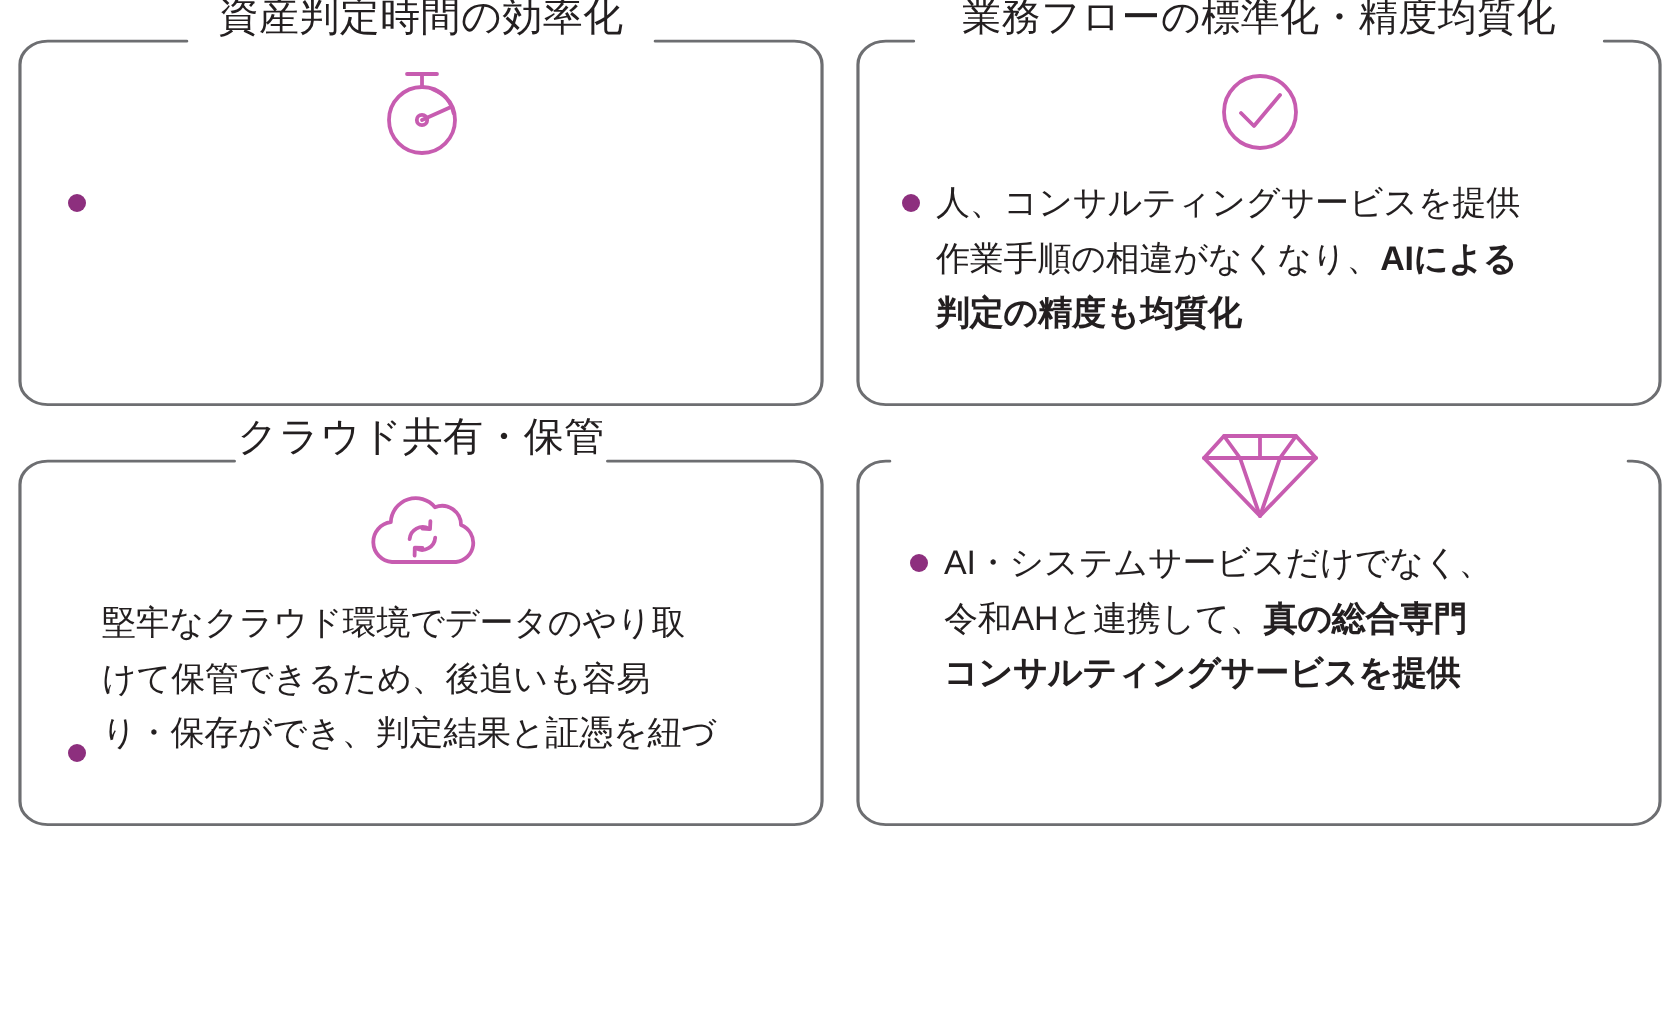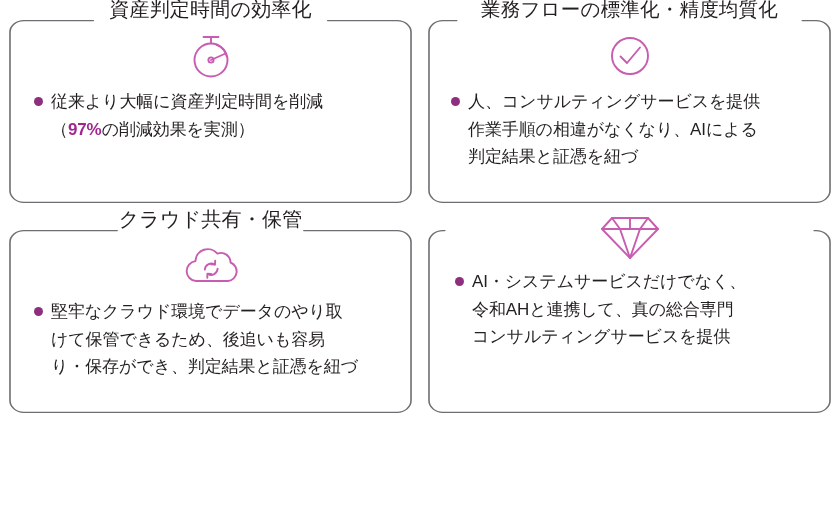--- a/index.html
+++ b/index.html
@@ -81,26 +81,26 @@
   }
   .body-text{
     flex:1 1 auto;
     font-size:17px;
     line-height:1.62;
     color:#231f20;
     text-align:left;
     letter-spacing:-0.1px;
   }
   .body-text .hang{display:block;}
-  .em-bold{font-weight:400;}
+  .em-bold{font-weight:700;}
   .accent{color:#a2268f;font-weight:700;}
   
   .card-1 .body-block{padding-left:26px;}
   .card-2 .body-block{padding-left:24px;padding-right:14px;}
-  .card-3 .body-block{padding-left:26px;padding-right:14px;}
+  .card-3 .body-block{padding-left:26px;padding-right:14px;align-items:flex-end;}
   .card-4 .body-block{padding-left:28px;padding-right:14px;}
   .card-4 .card-title{font-size:19.5px;}
   .card-2 .card-title{font-size:19.5px;}
 </style>
 </head>
 <body>
 
 <div class="board">
 
   <div class="card card-1">
@@ -114,24 +114,20 @@
           <circle cx="26" cy="29" r="16.5"></circle>
           <line x1="26" y1="6" x2="26" y2="12.3"></line>
           <line x1="18.5" y1="6" x2="33.5" y2="6"></line>
           <path d="M 26 29 L 40.5 22.5"></path>
           <path d="M 31.6 13.8 A 16.5 16.5 0 0 1 41.8 25.6"></path>
           <circle cx="26" cy="29" r="2.6" fill="none"></circle>
         </svg>
       </div>
       <div class="body-block">
         <span class="bullet"></span>
-        <div class="body-text">
-            <span class="hang"><span>従来より大幅に資産判定時間を削減</span></span>
-            <span class="hang"><span>（</span><span class="accent">97%</span><span>の削減効果を実測）</span></span>
-          </div>
       </div>
     </div>
   </div>
 
   <div class="card card-2">
     <svg class="card-frame" viewBox="0 0 408 234" preserveAspectRatio="none">
       <path d="M 30 15 L 16 15 A 14 14 0 0 0 2 29 L 2 218 A 14 14 0 0 0 16 232 L 392 232 A 14 14 0 0 0 406 218 L 406 29 A 14 14 0 0 0 392 15 L 378 15" fill="none" stroke="#6d6e71" stroke-width="1.6" stroke-linecap="round"></path>
     </svg>
     <div class="card-inner">
       <div class="card-title">業務フローの標準化・精度均質化</div>
@@ -139,21 +135,21 @@
         <svg width="50" height="50" viewBox="0 0 50 50" fill="none" stroke="#c75cb0" stroke-width="1.9" stroke-linecap="round" stroke-linejoin="round">
           <circle cx="25" cy="25" r="18"></circle>
           <path d="M 15.5 25.5 L 22 32 L 35 16.5"></path>
         </svg>
       </div>
       <div class="body-block">
         <span class="bullet"></span>
         <div class="body-text">
             <span class="hang"><span>人、コンサルティングサービスを提供</span></span>
             <span class="hang"><span>作業手順の相違がなくなり、</span><span class="em-bold">AIによる</span></span>
-            <span class="hang"><span class="em-bold">判定結果と証憑を紐づ</span></span>
+            <span class="hang"><span class="em-bold">判定の精度も均質化</span></span>
           </div>
       </div>
     </div>
   </div>
 
   <div class="card card-3">
     <svg class="card-frame" viewBox="0 0 408 234" preserveAspectRatio="none">
       <path d="M 110 15 L 16 15 A 14 14 0 0 0 2 29 L 2 218 A 14 14 0 0 0 16 232 L 392 232 A 14 14 0 0 0 406 218 L 406 29 A 14 14 0 0 0 392 15 L 298 15" fill="none" stroke="#6d6e71" stroke-width="1.6" stroke-linecap="round"></path>
     </svg>
     <div class="card-inner">

